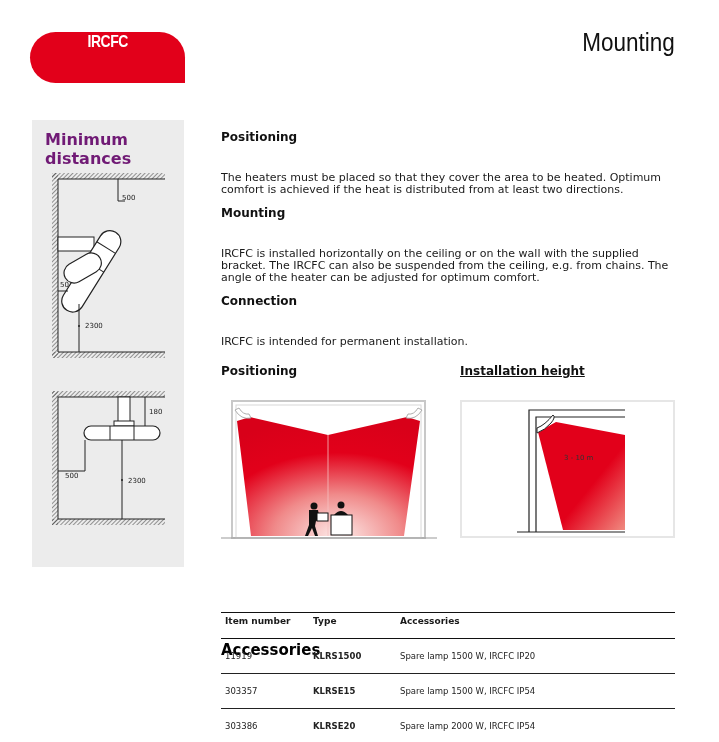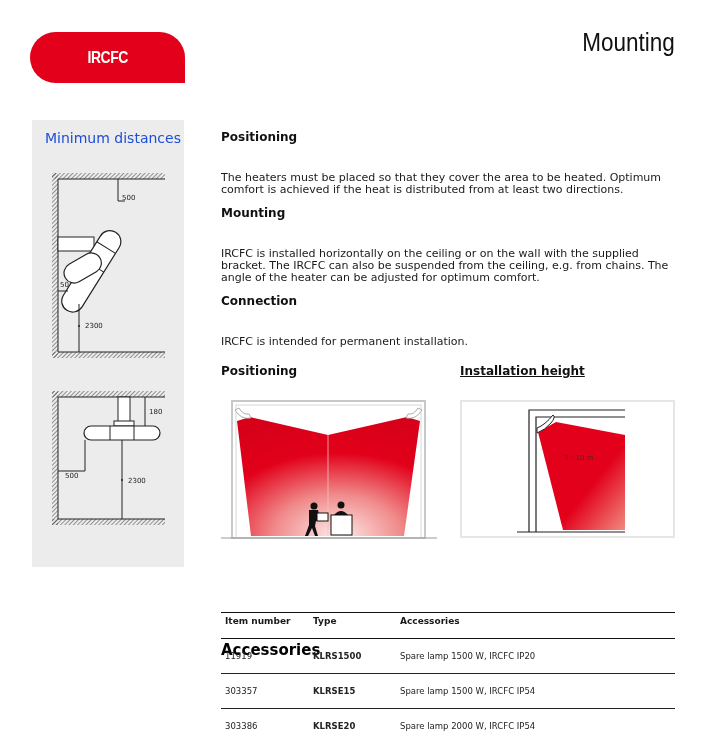--- a/index.html
+++ b/index.html
@@ -2,37 +2,37 @@
 <html><head>
 <meta charset="utf-8">
 <style>
   * { box-sizing: border-box; margin: 0; padding: 0; }
   html, body { width: 719px; height: 742px; background: #ffffff; overflow: hidden; }
   body { position: relative; font-family: "DejaVu Sans", sans-serif; color: #1a1a1a; }
 
   .badge {
     position: absolute; left: 30px; top: 32px; width: 155px; height: 51px;
     background: #e2001a; border-radius: 26px 26px 0 26px;
-    display: flex; align-items: center; justify-content: center;
+    display: flex; align-items: flex-start; justify-content: center;
   }
   .badge span {
     color: #ffffff; font-family: "Liberation Sans", sans-serif; font-size: 17px;
     font-weight: bold; letter-spacing: -0.5px; transform: scaleX(0.82); display: inline-block;
   }
   .page-title {
     position: absolute; right: 44px; top: 28px; font-family: "Liberation Sans", sans-serif;
     font-size: 25px; color: #111; transform: scaleX(0.9); transform-origin: right center;
   }
 
   .sidebar {
     position: absolute; left: 32px; top: 120px; width: 152px; height: 447px;
     background: #ececec;
   }
   .sidebar-title {
-    position: absolute; left: 13px; top: 10px; font-size: 14px; font-weight: normal; color: #1d4ed8;
+    position: absolute; left: 13px; top: 10px; font-size: 16px; font-weight: bold; color: #701a75;
   }
   .sidebar svg { position: absolute; left: 0; top: 0; }
 
   .text-block { position: absolute; left: 221px; top: 130px; width: 460px; }
   .text-block h3 { font-size: 12px; font-weight: bold; line-height: 14px; color: #111; }
   .text-block p { font-size: 11px; line-height: 12px; color: #1a1a1a; margin-bottom: 10px; margin-top: 28px; }
 
   .fig-title { position: absolute; font-size: 12px; font-weight: bold; color: #111; }
   .fig { position: absolute; }
 

